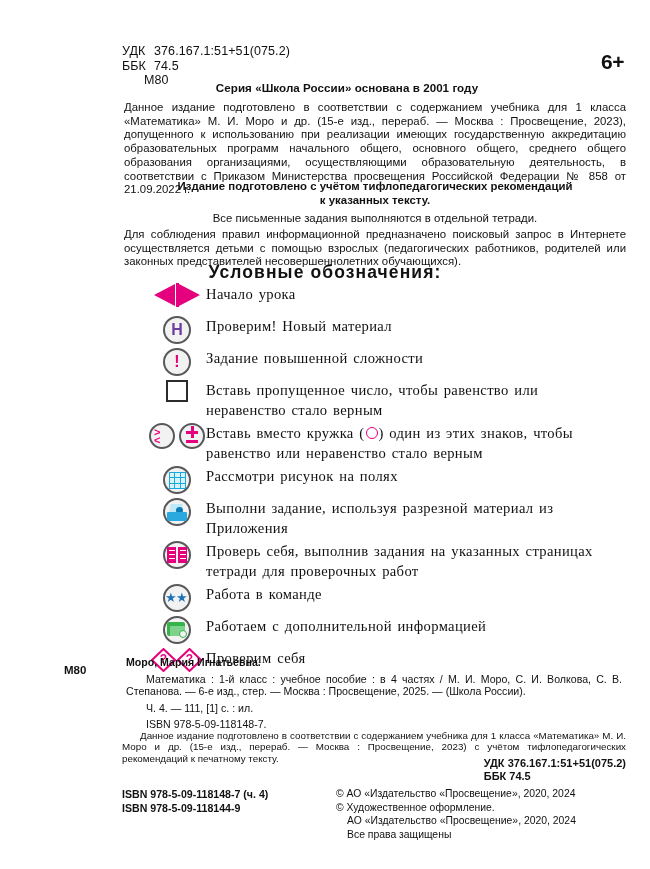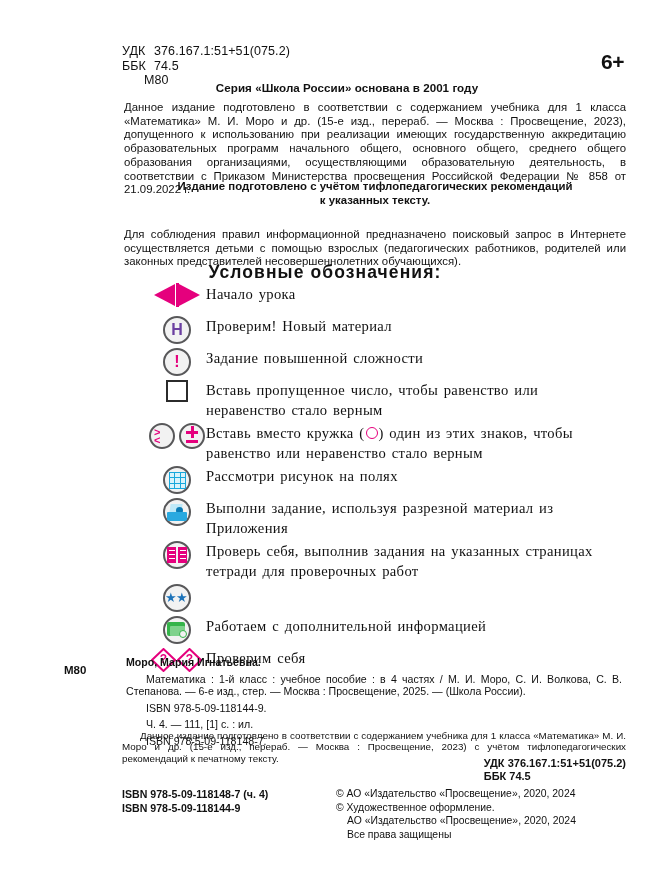--- a/index.html
+++ b/index.html
@@ -305,20 +305,21 @@
 
   <div class="series-line">Серия «Школа России» основана в 2001 году</div>
 
   <div class="para p1">Данное издание подготовлено в соответствии с содержанием учебника для 1 класса «Математика» М. И. Моро и др. (15-е изд., перераб. — Москва : Просвещение, 2023), допущенного к использованию при реализации имеющих государственную аккредитацию образовательных программ начального общего, основного общего, среднего общего образования организациями, осуществляющими образовательную деятельность, в соответствии с Приказом Министерства просвещения Российской Федерации № 858 от 21.09.2022 г.</div>
 
   <div class="center-bold cb1">
     <div>Издание подготовлено с учётом тифлопедагогических рекомендаций</div>
     <div>к указанных тексту.</div>
   </div>
 
+  <div class="para p3">Все письменные задания выполняются в отдельной тетради.</div>
   <div class="para p4">Для соблюдения правил информационной предназначено поисковый запрос в Интернете осуществляется детьми с помощью взрослых (педагогических работников, родителей или законных представителей несовершеннолетних обучающихся).</div>
 
   <div class="legend-title">Условные  обозначения:</div>
 
   <div class="legend">
 
     <div class="legend-item">
       <div class="legend-icon">
         <div class="arrow-ico">
           <div class="tri-l"></div>
@@ -423,20 +424,21 @@
 
     <div class="legend-item">
       <div class="legend-icon">
         <div class="circ">
           <div class="stars-ico">
             <span class="st a">★</span>
               <span class="st b">★</span>
           </div>
         </div>
       </div>
+      <div class="legend-text">Работа  в  команде</div>
     </div>
 
     <div class="legend-item">
       <div class="legend-icon">
         <div class="circ">
           <div class="folder-ico">
             <div class="back"></div>
             <div class="front"></div>
             <div class="disc"></div>
           </div>
@@ -464,21 +466,20 @@
       </div>
       <div class="legend-text">Проверим  себя</div>
     </div>
 
   </div>
 
   <div class="biblio">
     <div class="m80-marker">М80</div>
     <p class="bold">Моро, Мария Игнатьевна.</p>
     <p class="ind just">Математика : 1-й класс : учебное пособие : в 4 частях / М. И. Моро, С. И. Волкова, С. В. Степанова. — 6-е изд., стер. — Москва : Просвещение, 2025. — (Школа России).</p>
-    <p class="ind2">ISBN 978-5-09-118144-9.</p>
     <p class="ind2">Ч. 4. — 111, [1] с. : ил.</p>
     <p class="ind2">ISBN 978-5-09-118148-7.</p>
   </div>
 
   <div class="annot">
     <p class="ind">Данное издание подготовлено в соответствии с содержанием учебника для 1 класса «Математика» М. И. Моро и др. (15-е изд., перераб. — Москва : Просвещение, 2023) с учётом тифлопедагогических рекомендаций к печатному тексту.</p>
   </div>
 
   <div class="udk-bottom">
     <div>УДК  376.167.1:51+51(075.2)</div>

